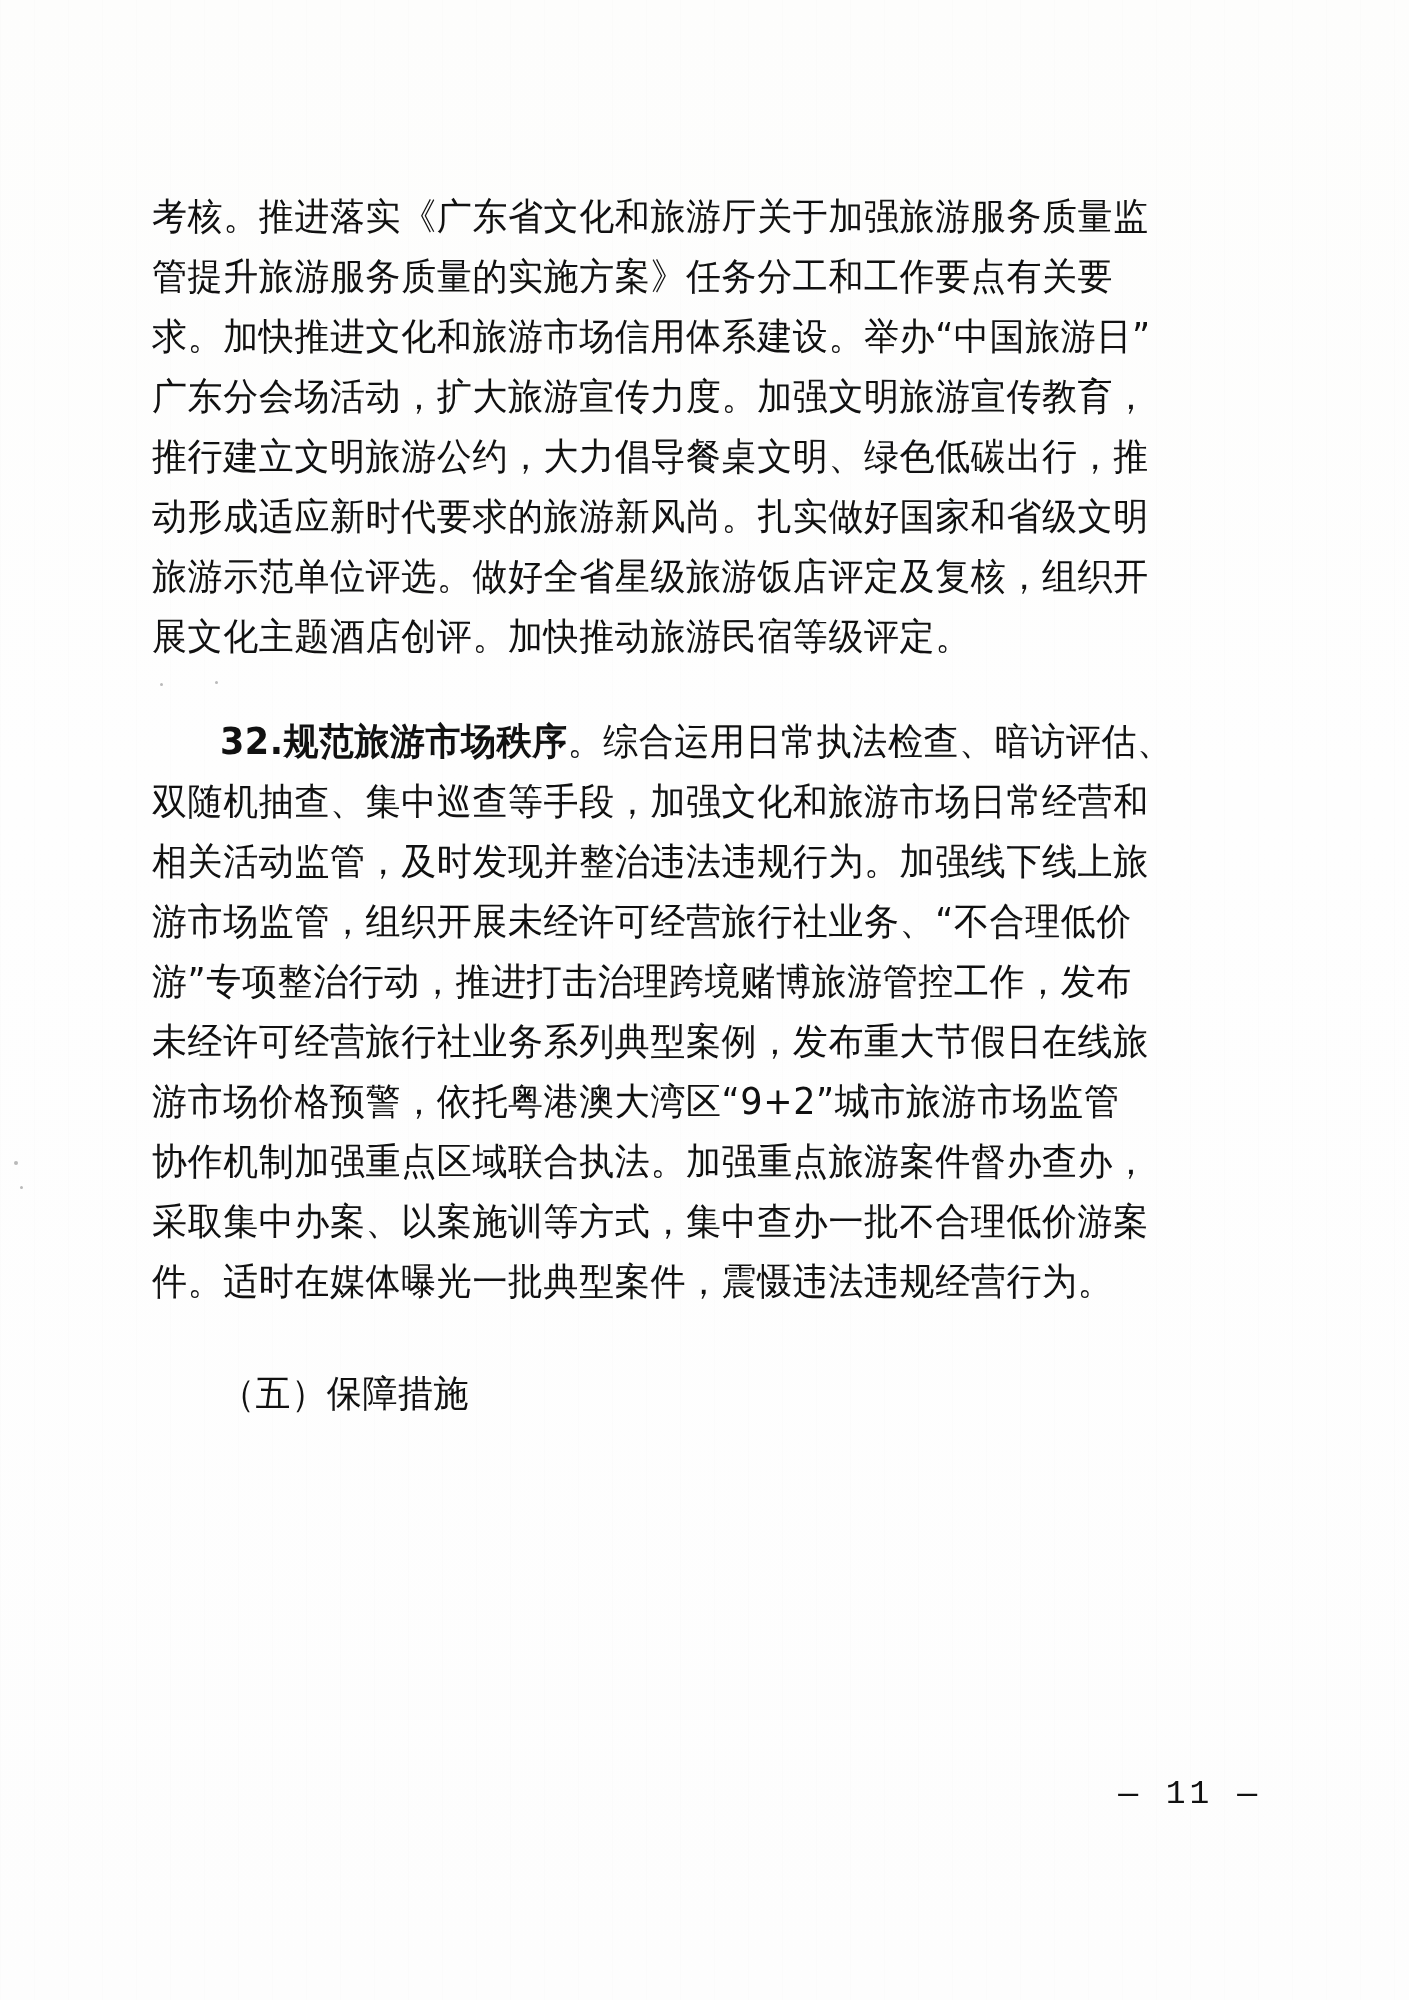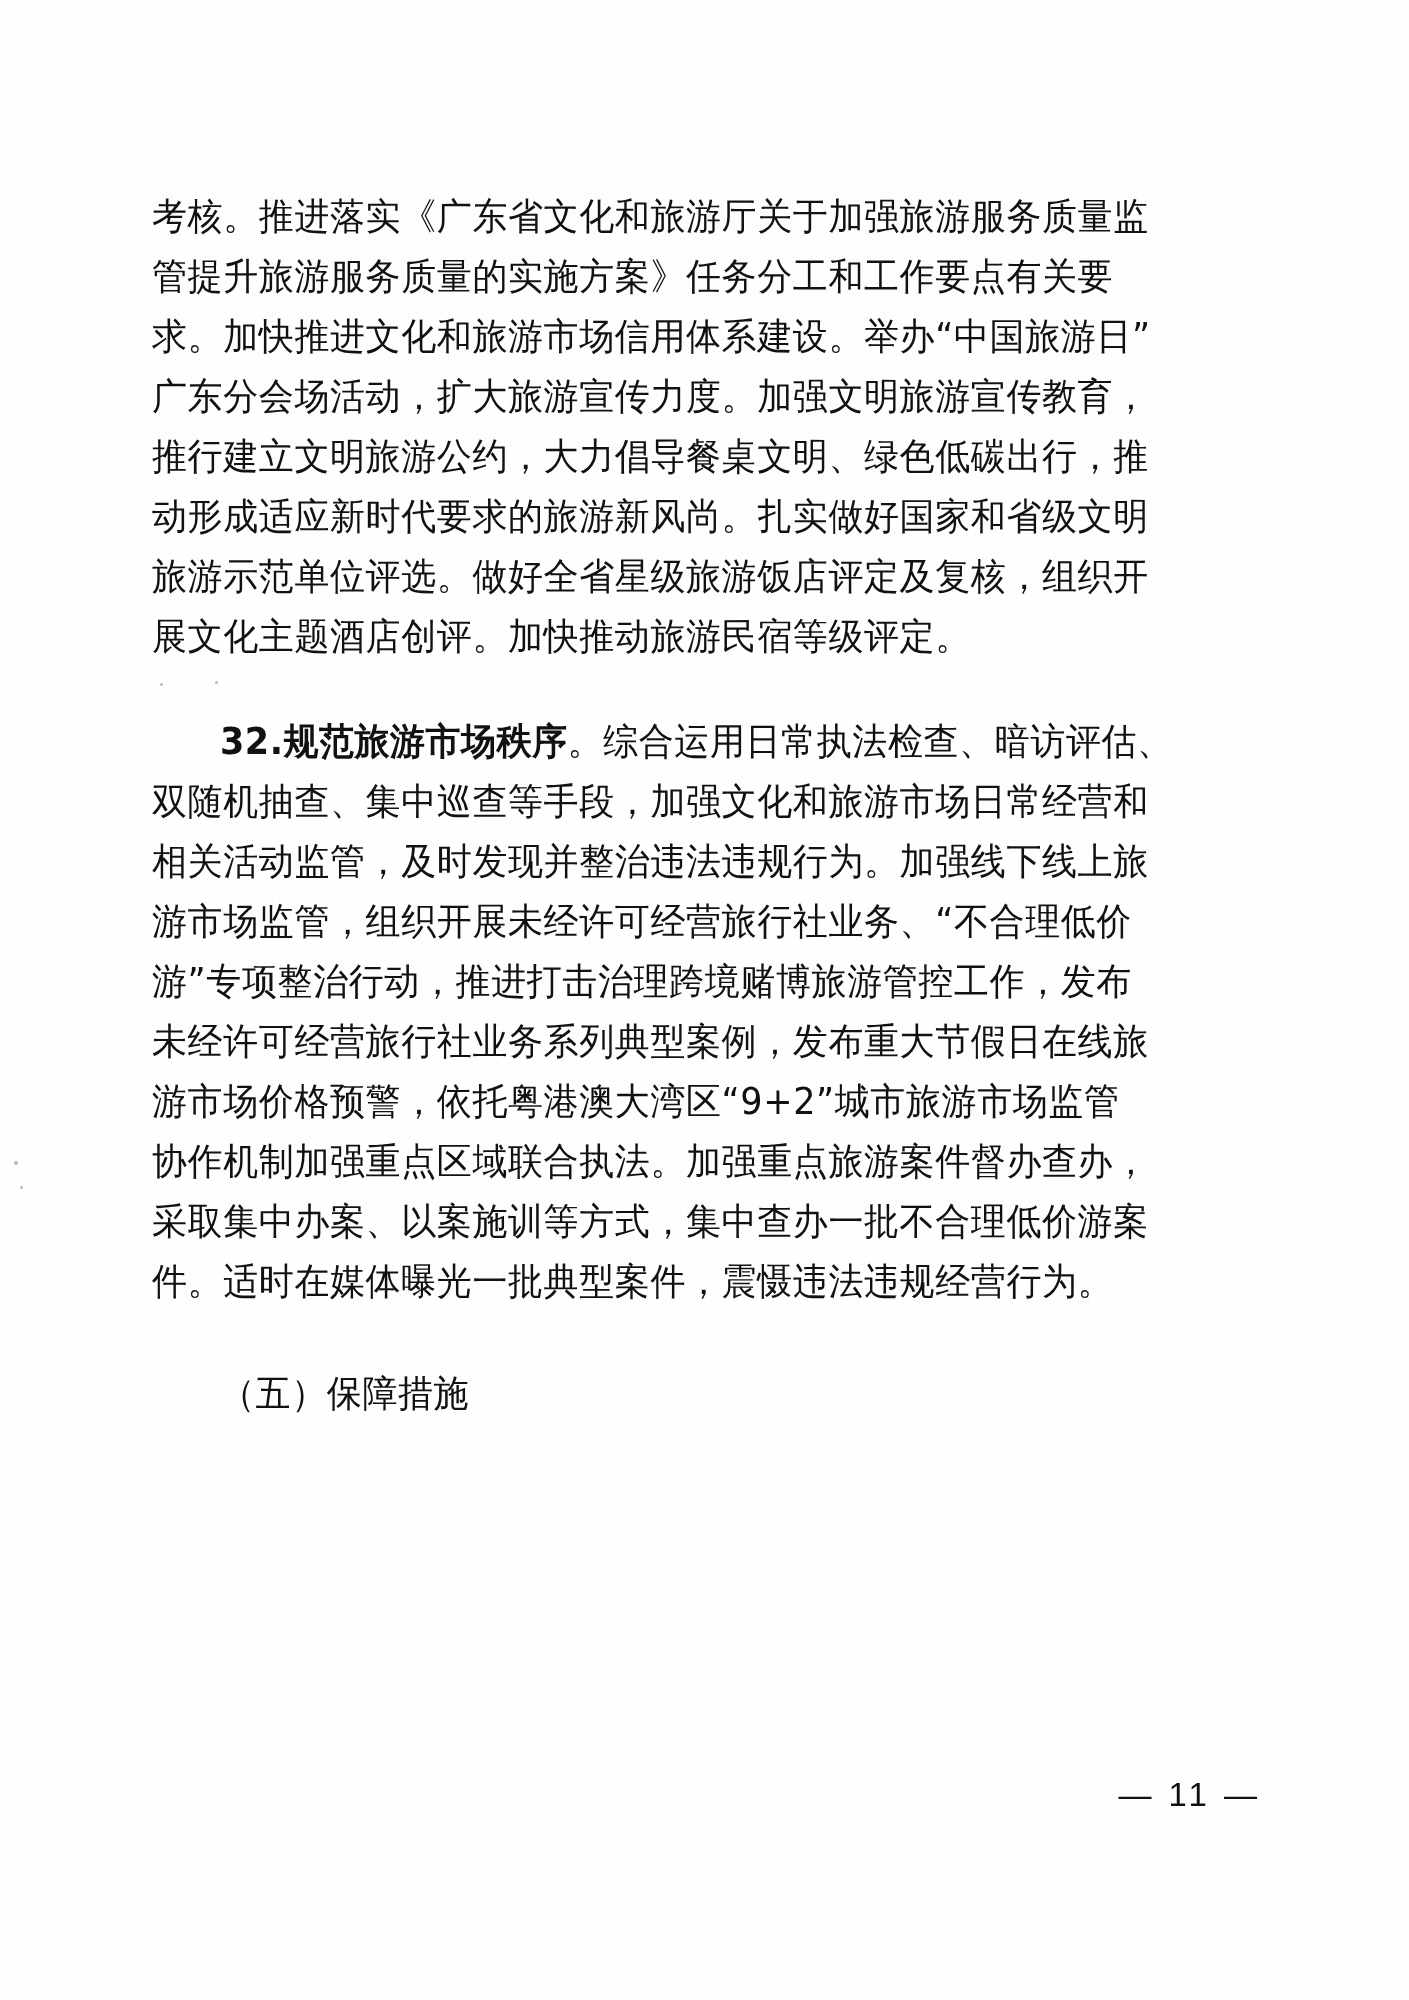--- a/index.html
+++ b/index.html
@@ -62,21 +62,21 @@
   
   .hd-num {
     font-weight: 700;
     letter-spacing: 0.5px;
   }
 
   .pageno {
     position: absolute;
     right: 148px;
     top: 1776px;
-    font-family: Liberation Sans, sans-serif;
+    font-family: Liberation Mono, monospace;
     font-size: 33px;
     color: #111;
     letter-spacing: 4px;
     white-space: nowrap;
   }
 
   
   .speck {
     position: absolute;
     background: #b9b9b9;

